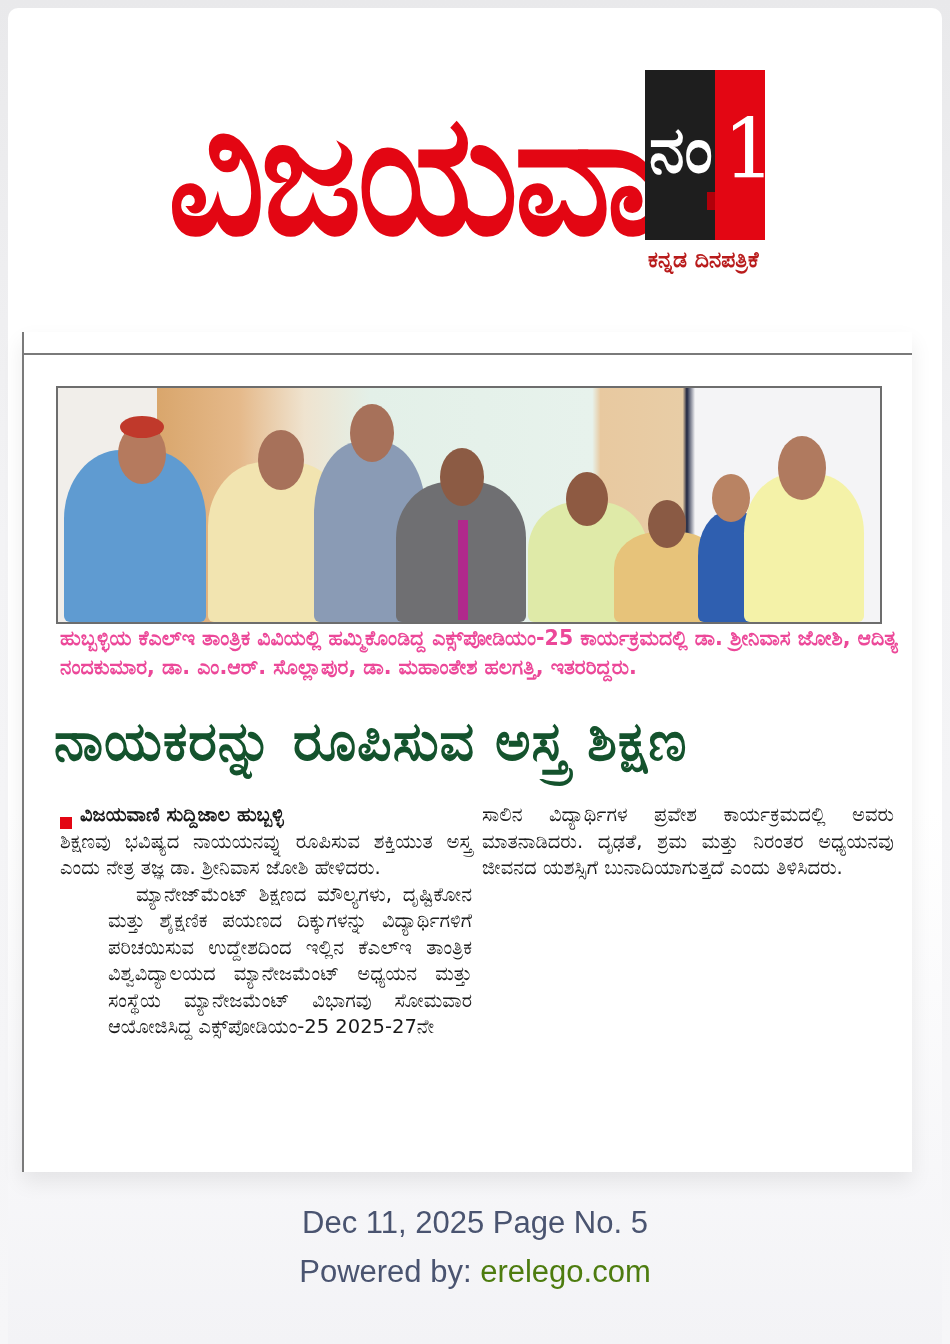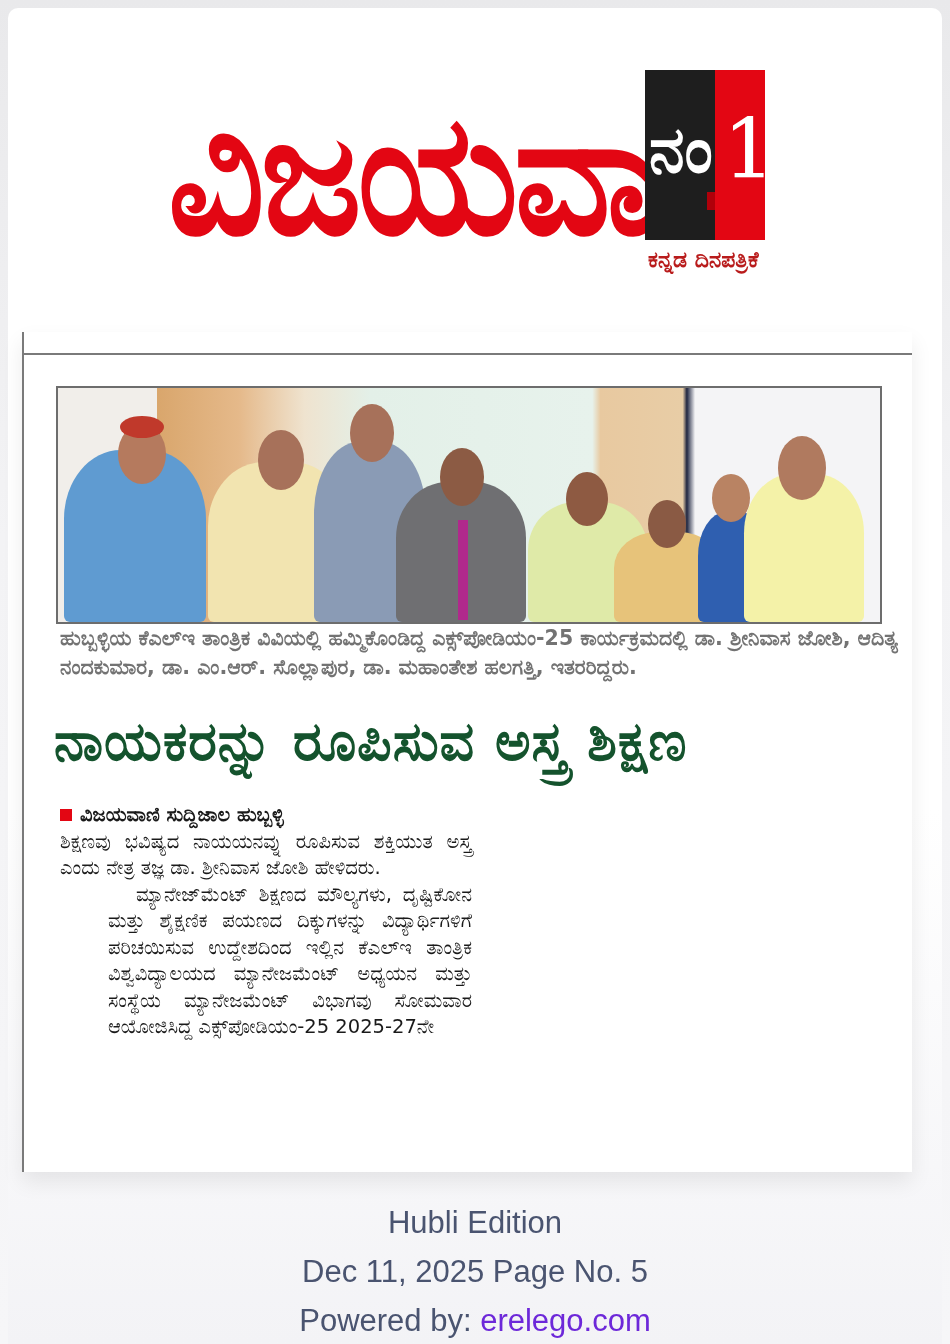--- a/index.html
+++ b/index.html
@@ -48,38 +48,38 @@
     .clip-top-rule { position: absolute; left: 0; top: 21px; width: 890px; height: 2px; background: #7a7a7a; }
     .photo {
       position: absolute; left: 34px; top: 54px; width: 826px; height: 238px;
       border: 2px solid #6d6d6d; overflow: hidden;
       background: linear-gradient(90deg, #f1eeea 0%, #f1eeea 12%, #d9a66c 12%, #e5b98a 22%, #efe3cf 30%, #e3f0e8 38%, #e7f2ec 65%, #e8c9a0 66%, #e8cda6 76%, #1f2540 76.5%, #f4f4f6 77.5%, #f4f4f6 100%);
     }
     .person { position: absolute; bottom: 0; border-radius: 40% 40% 6px 6px; }
     .head { position: absolute; border-radius: 50%; background: #a7715a; }
     .caption {
       position: absolute; left: 38px; top: 292px; width: 840px;
-      font-size: 20.5px; font-weight: bold; color: #737373; line-height: 29px;
+      font-size: 20.5px; font-weight: bold; color: #ec4899; line-height: 29px;
     }
     .headline {
       position: absolute; left: 32px; top: 370px; width: 850px;
       font-size: 54px; font-weight: bold; color: #14532d; line-height: 80px;
       white-space: nowrap; letter-spacing: 1px;
     }
     .col { position: absolute; top: 470px; width: 412px; font-size: 19.5px; line-height: 26.5px; color: #1a1a1a; text-align: justify; }
     .col-left { left: 38px; }
     .col-right { left: 460px; }
-    .byline { font-weight: bold; display: flex; align-items: center; gap: 8px; }
+    .byline { font-weight: bold; display: flex; align-items: flex-end; gap: 8px; }
     .red-square { width: 12px; height: 12px; background: #e30613; display: inline-block; }
     .para { text-indent: 0; }
     .para.indent { text-indent: 28px; margin-left: 48px; }
     
     .footer { position: absolute; left: 0; top: 1198px; width: 950px; text-align: center; font-family: "Liberation Sans", sans-serif; color: #4a5470; }
     .footer-line { font-size: 31px; line-height: 49px; }
-    .footer-link { color: #6d28d9; }
+    .footer-link { color: #4d7c0f; }
   </style>
 </head>
 <body>
 
 <div class="page-card"></div>
 
 <div class="masthead">
   <div class="mast-title">ವಿಜಯವಾಣಿ</div>
   <div class="badge">
     <div class="badge-black">
@@ -133,22 +133,22 @@
   <div class="col col-left">
     <div class="byline">
       <span class="red-square"></span>
       <span>ವಿಜಯವಾಣಿ ಸುದ್ದಿಜಾಲ ಹುಬ್ಬಳ್ಳಿ</span>
     </div>
     <p class="para">ಶಿಕ್ಷಣವು ಭವಿಷ್ಯದ ನಾಯಯನವ್ನು ರೂಪಿಸುವ ಶಕ್ತಿಯುತ ಅಸ್ತ್ರ ಎಂದು ನೇತ್ರ ತಜ್ಞ ಡಾ. ಶ್ರೀನಿವಾಸ ಜೋಶಿ ಹೇಳಿದರು.</p>
     <p class="para indent">ಮ್ಯಾನೇಜ್‌ಮೆಂಟ್ ಶಿಕ್ಷಣದ ಮೌಲ್ಯಗಳು, ದೃಷ್ಟಿಕೋನ ಮತ್ತು ಶೈಕ್ಷಣಿಕ ಪಯಣದ ದಿಕ್ಕುಗಳನ್ನು ವಿದ್ಯಾರ್ಥಿಗಳಿಗೆ ಪರಿಚಯಿಸುವ ಉದ್ದೇಶದಿಂದ ಇಲ್ಲಿನ ಕೆಎಲ್ಇ ತಾಂತ್ರಿಕ ವಿಶ್ವವಿದ್ಯಾಲಯದ ಮ್ಯಾನೇಜಮೆಂಟ್ ಅಧ್ಯಯನ ಮತ್ತು ಸಂಸ್ಥೆಯ ಮ್ಯಾನೇಜಮೆಂಟ್ ವಿಭಾಗವು ಸೋಮವಾರ ಆಯೋಜಿಸಿದ್ದ ಎಕ್ಸ್‌ಪೋಡಿಯಂ-25 2025-27ನೇ</p>
   </div>
 
   <div class="col col-right">
+    <p class="para">ಸಾಲಿನ ವಿದ್ಯಾರ್ಥಿಗಳ ಪ್ರವೇಶ ಕಾರ್ಯಕ್ರಮದಲ್ಲಿ ಅವರು ಮಾತನಾಡಿದರು. ದೃಢತೆ, ಶ್ರಮ ಮತ್ತು ನಿರಂತರ ಅಧ್ಯಯನವು ಜೀವನದ ಯಶಸ್ಸಿಗೆ ಬುನಾದಿಯಾಗುತ್ತದೆ ಎಂದು ತಿಳಿಸಿದರು.</p>
   </div>
 </div>
 
 <div class="footer">
-  <div class="footer-line">Hubli Edition</div>
   <div class="footer-line">Dec 11, 2025 Page No. 5</div>
   <div class="footer-line">
     <span>Powered by: </span><span class="footer-link">erelego.com</span>
   </div>
 </div>
 
 </body></html>

